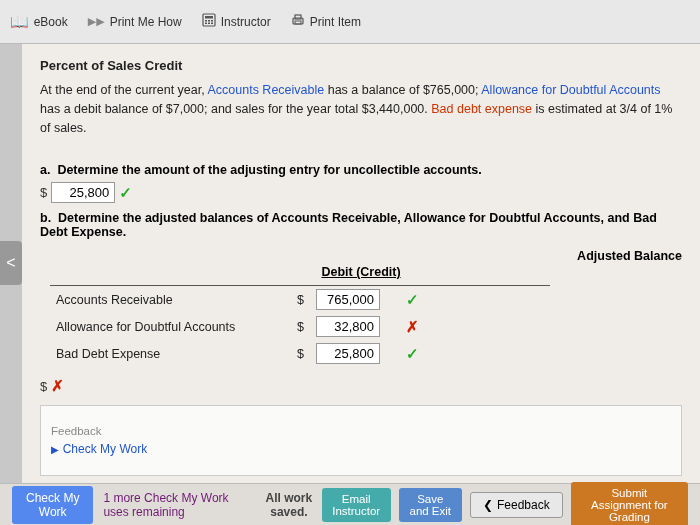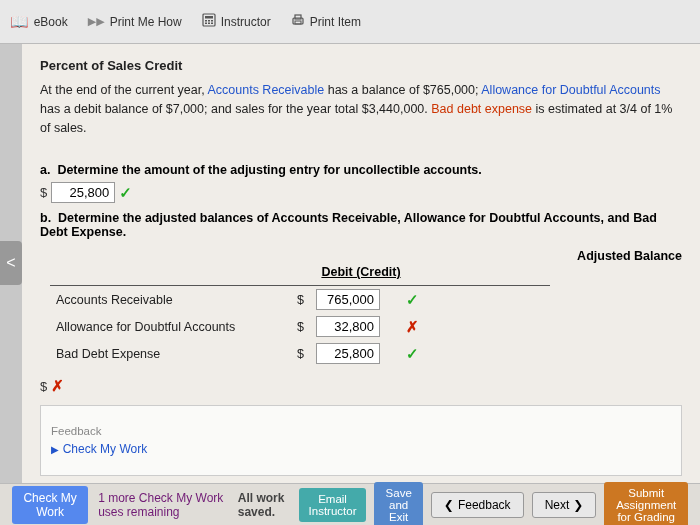--- a/index.html
+++ b/index.html
@@ -221,20 +221,21 @@
 
     .remaining-text {
       font-size: 12px;
       color: #701a75;
     }
 
     .bottom-center {
       font-size: 12px;
       color: #444;
       font-weight: bold;
+      text-align: center;
     }
 
     .bottom-right {
       display: flex;
       align-items: center;
       gap: 8px;
     }
 
     .nav-btn {
       background: #e8e8e8;
@@ -388,19 +389,15 @@
 
   <div class="bottom-center">All work saved.</div>
 
   <div class="bottom-right">
     <button class="action-btn teal">Email Instructor</button>
     <button class="action-btn">Save and Exit</button>
     <button class="nav-btn">
       <span>❮</span>
       <span>Feedback</span>
     </button>
-    <button class="nav-btn">
-      <span>Next</span>
-      <span>❯</span>
-    </button>
     <button class="action-btn orange">Submit Assignment for Grading</button>
   </div>
 </div>
 
 </body></html>

